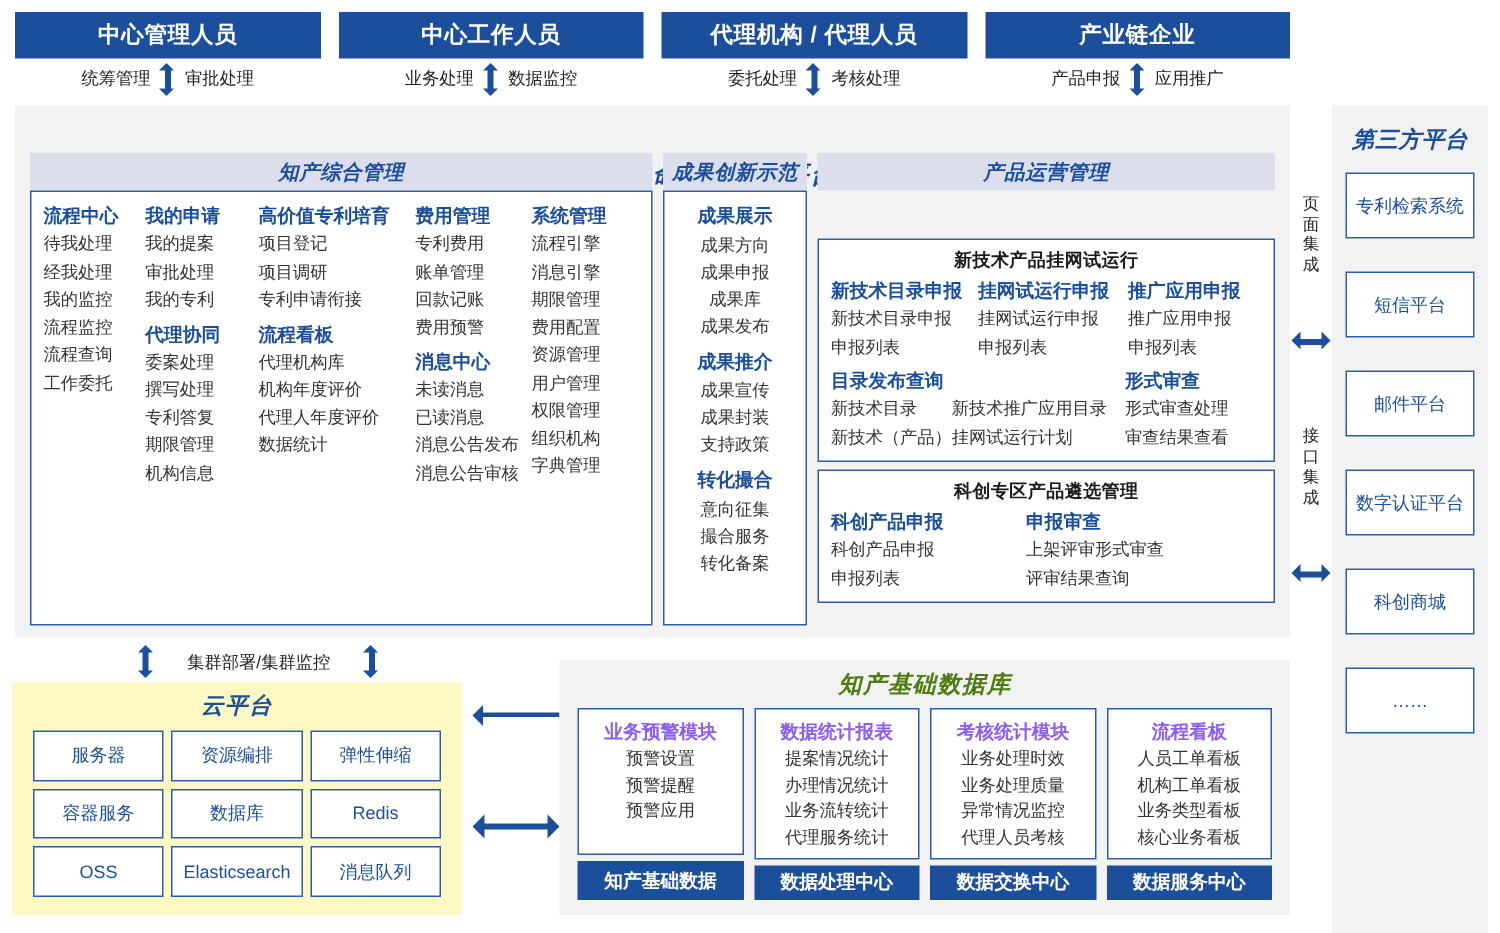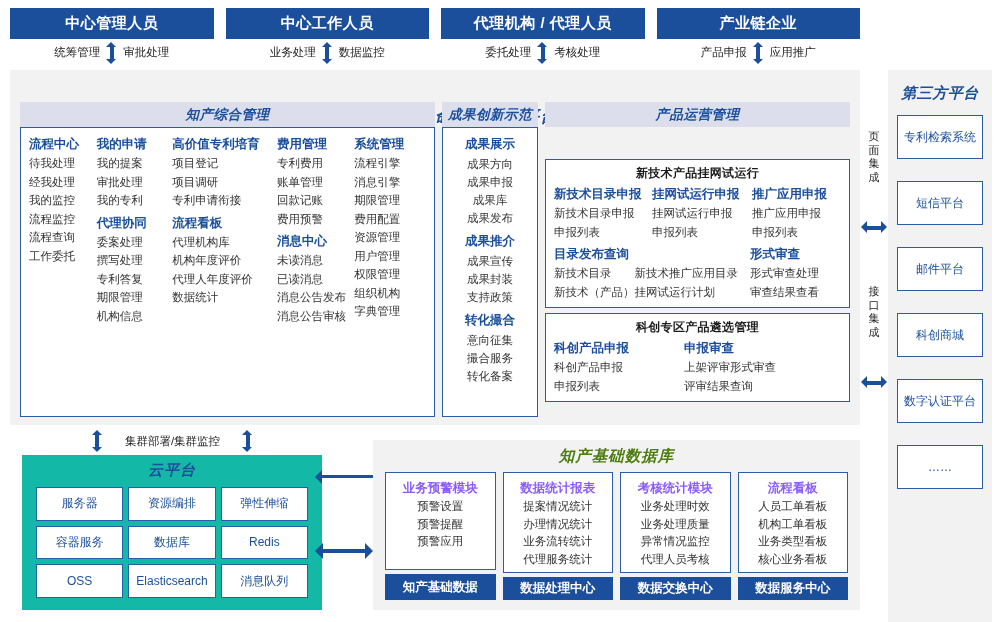--- a/index.html
+++ b/index.html
@@ -87,21 +87,21 @@
   .third-item{width:84px;height:42px;border:1.5px solid #2a5ca8;background:#fff;
               display:flex;align-items:center;justify-content:center;
               font-size:12px;color:#1b4f9c;margin-bottom:22px;}
 
   
   .cluster{position:absolute;left:60px;top:428px;width:225px;height:26px;
            display:flex;align-items:center;justify-content:center;gap:22px;}
   .cluster .lbl{font-size:11.5px;color:#222;white-space:nowrap;}
 
   
-  .cloud{position:absolute;left:22px;top:455px;width:300px;height:155px;background:#14b8a6;}
+  .cloud{position:absolute;left:8px;top:455px;width:300px;height:155px;background:#fef9c3;}
   .cloud-title{text-align:center;font-size:15px;font-weight:bold;font-style:italic;
                color:#1b4f9c;padding-top:6px;letter-spacing:1px;}
   .cloud-grid{position:absolute;left:14px;top:32px;right:14px;bottom:12px;
               display:grid;grid-template-columns:1fr 1fr 1fr;grid-auto-rows:1fr;gap:5px;}
   .cloud-cell{border:1.3px solid #2a5ca8;background:#fff;display:flex;align-items:center;
               justify-content:center;font-size:12px;color:#1b4f9c;}
 
   
   .ar-left{position:absolute;left:315px;top:470px;width:58px;height:14px;}
   .ar-left .shaft{position:absolute;left:6px;top:5px;width:52px;height:3px;background:#1b4f9c;}
@@ -339,22 +339,22 @@
         <i class="rt"></i>
       </div>
   </div>
 
   <div class="third">
     <div class="third-title">第三方平台</div>
     <div id="third-items" style="display:flex;flex-direction:column;align-items:center;">
         <div class="third-item">专利检索系统</div>
         <div class="third-item">短信平台</div>
         <div class="third-item">邮件平台</div>
+        <div class="third-item">数字认证平台</div>
         <div class="third-item">科创商城</div>
-        <div class="third-item">数字认证平台</div>
         <div class="third-item">……</div>
       </div>
   </div>
 
   <div class="cluster">
     <span class="updown">
         <i class="dn"></i>
       </span>
     <span class="lbl">集群部署/集群监控</span>
     <span class="updown">

